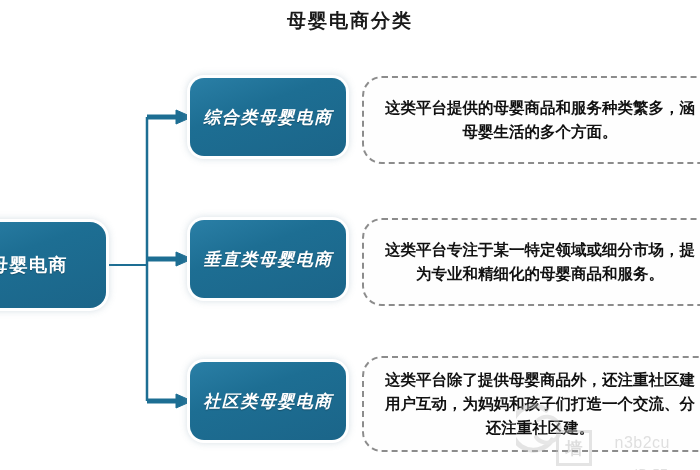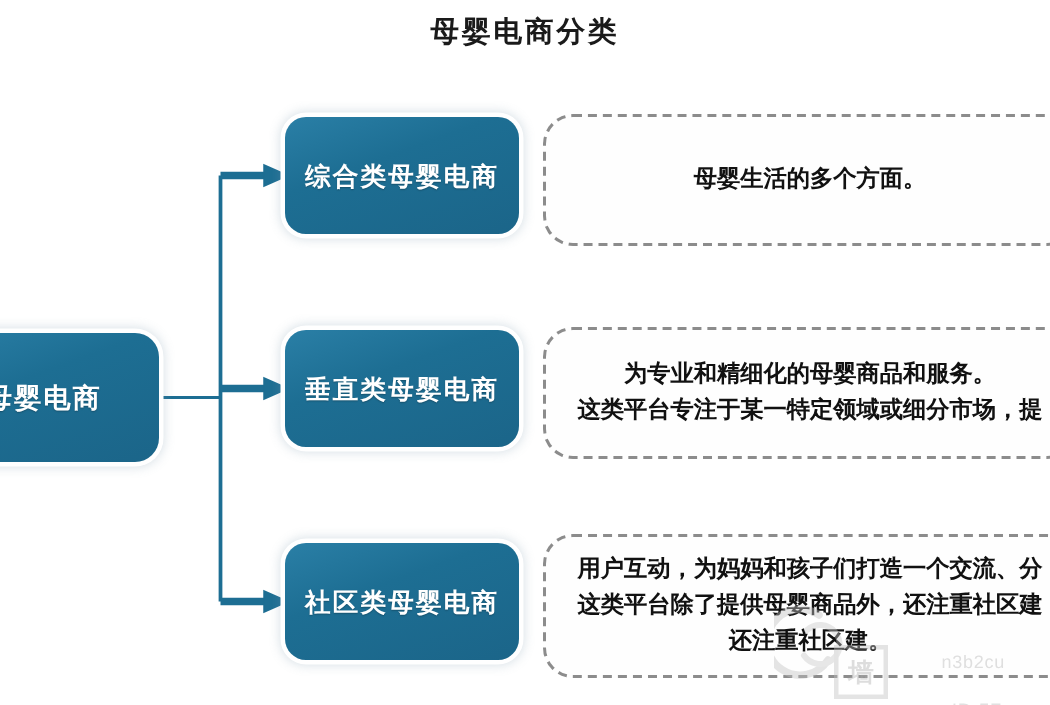--- a/index.html
+++ b/index.html
@@ -60,21 +60,21 @@
 
   .node-root {
     left: -48px;
     top: 222px;
     width: 154px;
     height: 86px;
     border-radius: 16px;
   }
   .node-root .node-label { font-size: 18px; }
 
-  .node-child { width: 156px; height: 78px; left: 190px; }
+  .node-child { width: 156px; height: 78px; left: 190px; font-style: italic; }
   .node-c1 { top: 78px; }
   .node-c2 { top: 220px; }
   .node-c3 { top: 362px; }
 
   
   .desc {
     position: absolute;
     left: 362px;
     width: 356px;
     border: 2px dashed #8c8c8c;
@@ -131,21 +131,21 @@
     top: 6px;
     font-size: 27px;
     font-weight: bold;
     letter-spacing: 1px;
     color: #b2b2b2;
     white-space: nowrap;
   }
   .wm-site {
     right: 26px;
     top: 38px;
-    font-size: 12px;
+    font-size: 16px;
     color: #b5b5b5;
     letter-spacing: 0.5px;
   }
   .wm-id {
     right: 28px;
     top: 52px;
     font-size: 13px;
     color: #b8b8b8;
     letter-spacing: 0.5px;
     margin-top: 18px;
@@ -202,35 +202,36 @@
   <div class="node node-child node-c3">
     <span class="node-label">社区类母婴电商</span>
   </div>
 
   <div class="node node-child node-c2">
     <span class="node-label">垂直类母婴电商</span>
   </div>
 
   <div class="desc desc-1">
     <div class="desc-text">
+      <span>这类平台提供的母婴商品和服务种类繁多，涵</span>
       <span>母婴生活的多个方面。</span>
     </div>
   </div>
 
   <div class="desc desc-2">
     <div class="desc-text">
+      <span>这类平台专注于某一特定领域或细分市场，提</span>
       <span>为专业和精细化的母婴商品和服务。</span>
-      <span>这类平台专注于某一特定领域或细分市场，提</span>
     </div>
   </div>
 
   <div class="desc desc-3">
     <div class="desc-text">
+      <span>这类平台除了提供母婴商品外，还注重社区建</span>
       <span>用户互动，为妈妈和孩子们打造一个交流、分</span>
-      <span>这类平台除了提供母婴商品外，还注重社区建</span>
       <span>还注重社区建。</span>
     </div>
   </div>
 
   <div class="watermark">
     <svg width="180" height="72" viewBox="0 0 180 72">
       <path d="M30 14 a22 22 0 1 0 6 30" stroke="#c2c2c2" stroke-width="5" fill="none" stroke-linecap="round"></path>
       <path d="M22 24 a13 13 0 1 1 -2 17" stroke="#c9c9c9" stroke-width="4" fill="none" stroke-linecap="round"></path>
     </svg>
     <div class="wm-badge">墙</div>

